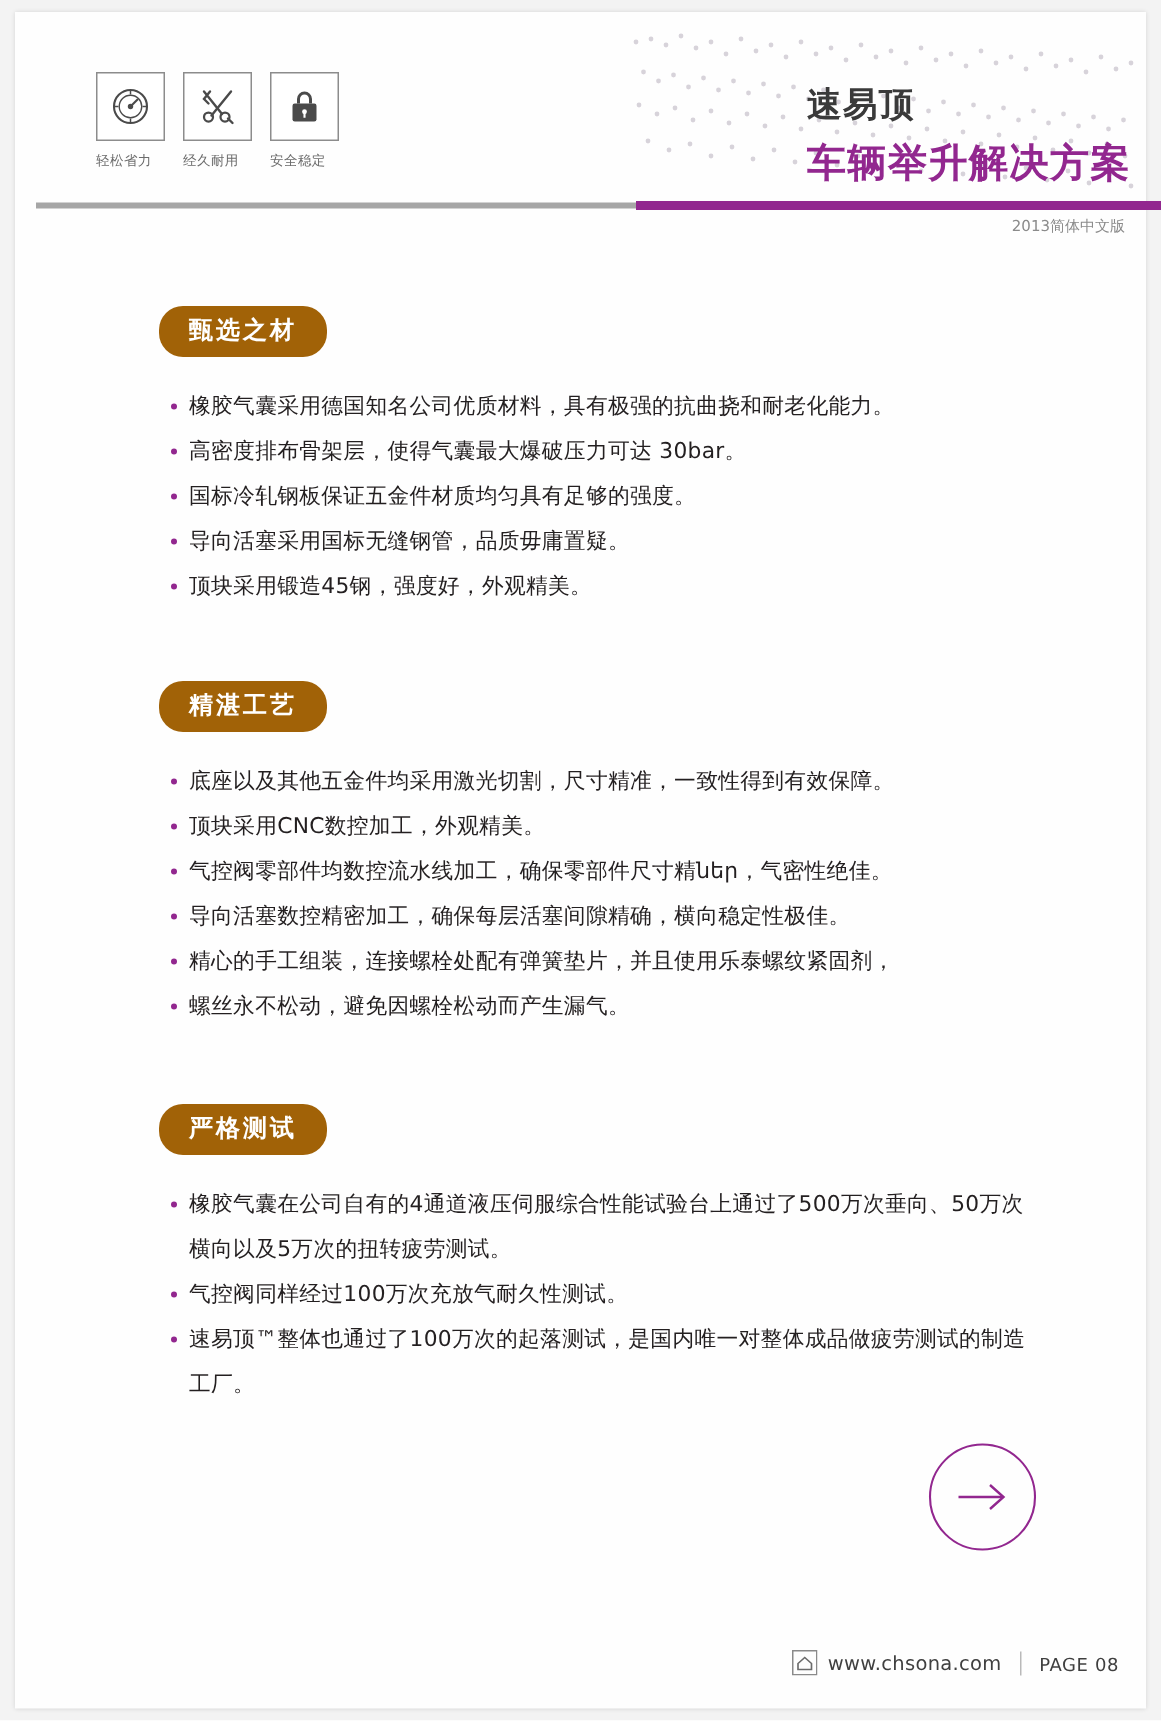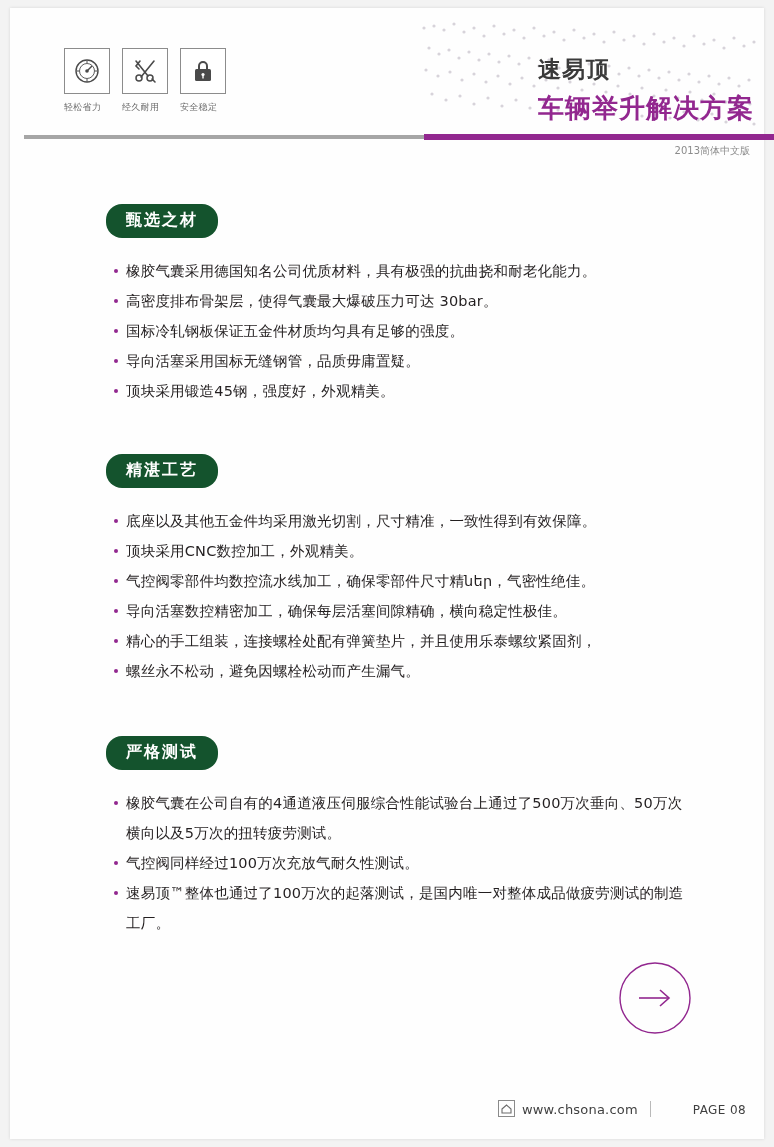--- a/index.html
+++ b/index.html
@@ -122,21 +122,21 @@
   .content {
     position: absolute;
     left: 0;
     top: 196px;
     width: 754px;
   }
   .section { margin-bottom: 6px; }
   .badge {
     display: inline-block;
     margin-left: 96px;
-    background: #14532d;
+    background: #a16207;
     color: #ffffff;
     font-size: 16px;
     font-weight: bold;
     letter-spacing: 2px;
     padding: 6px 20px 7px 20px;
     border-radius: 16px;
   }
   .bullets {
     margin: 18px 0 0 0;
     padding: 0;
@@ -196,21 +196,20 @@
   .divider {
     width: 1px;
     height: 16px;
     background: #b9b9b9;
     margin: 0 12px;
   }
   .page-num {
     font-size: 12px;
     color: #3f3f3f;
     letter-spacing: 0.4px;
-    margin-left: 30px;
   }
 </style>
 </head>
 <body>
 
 <div class="page">
   <div class="sheet">
 
     <div class="header">
 

